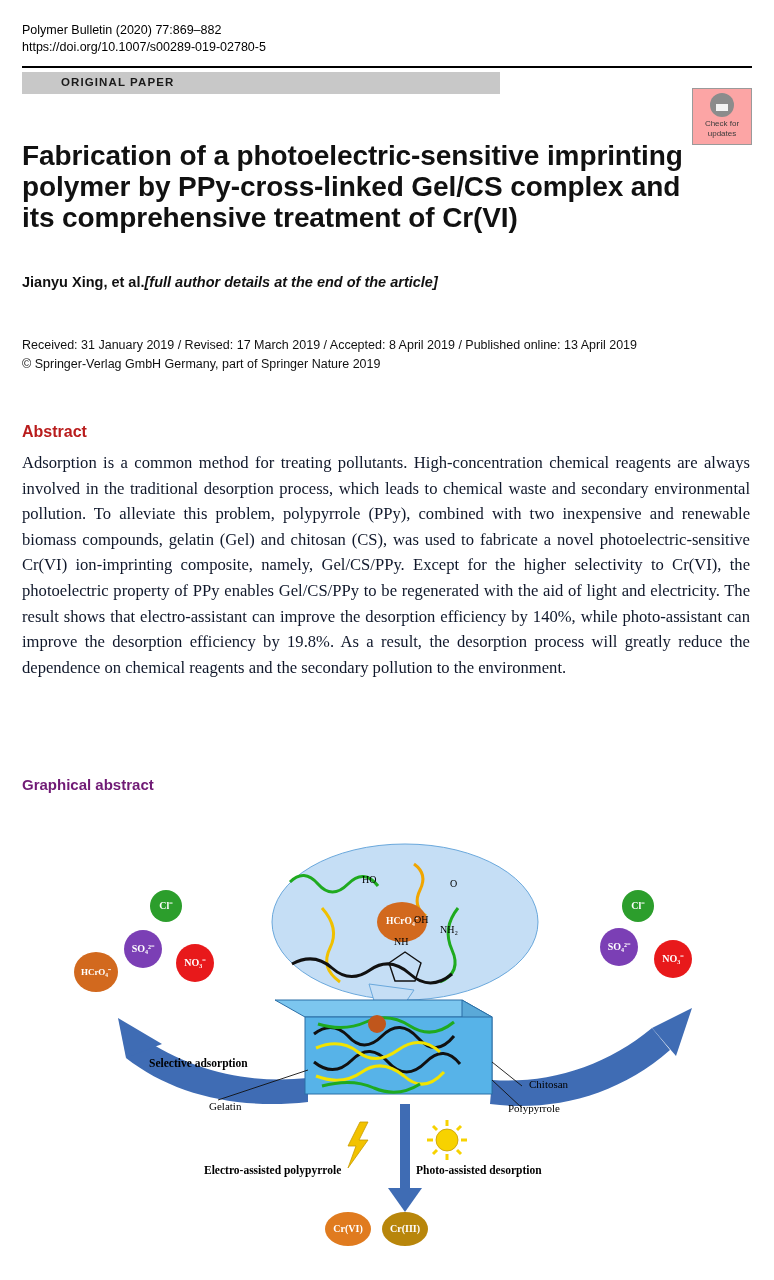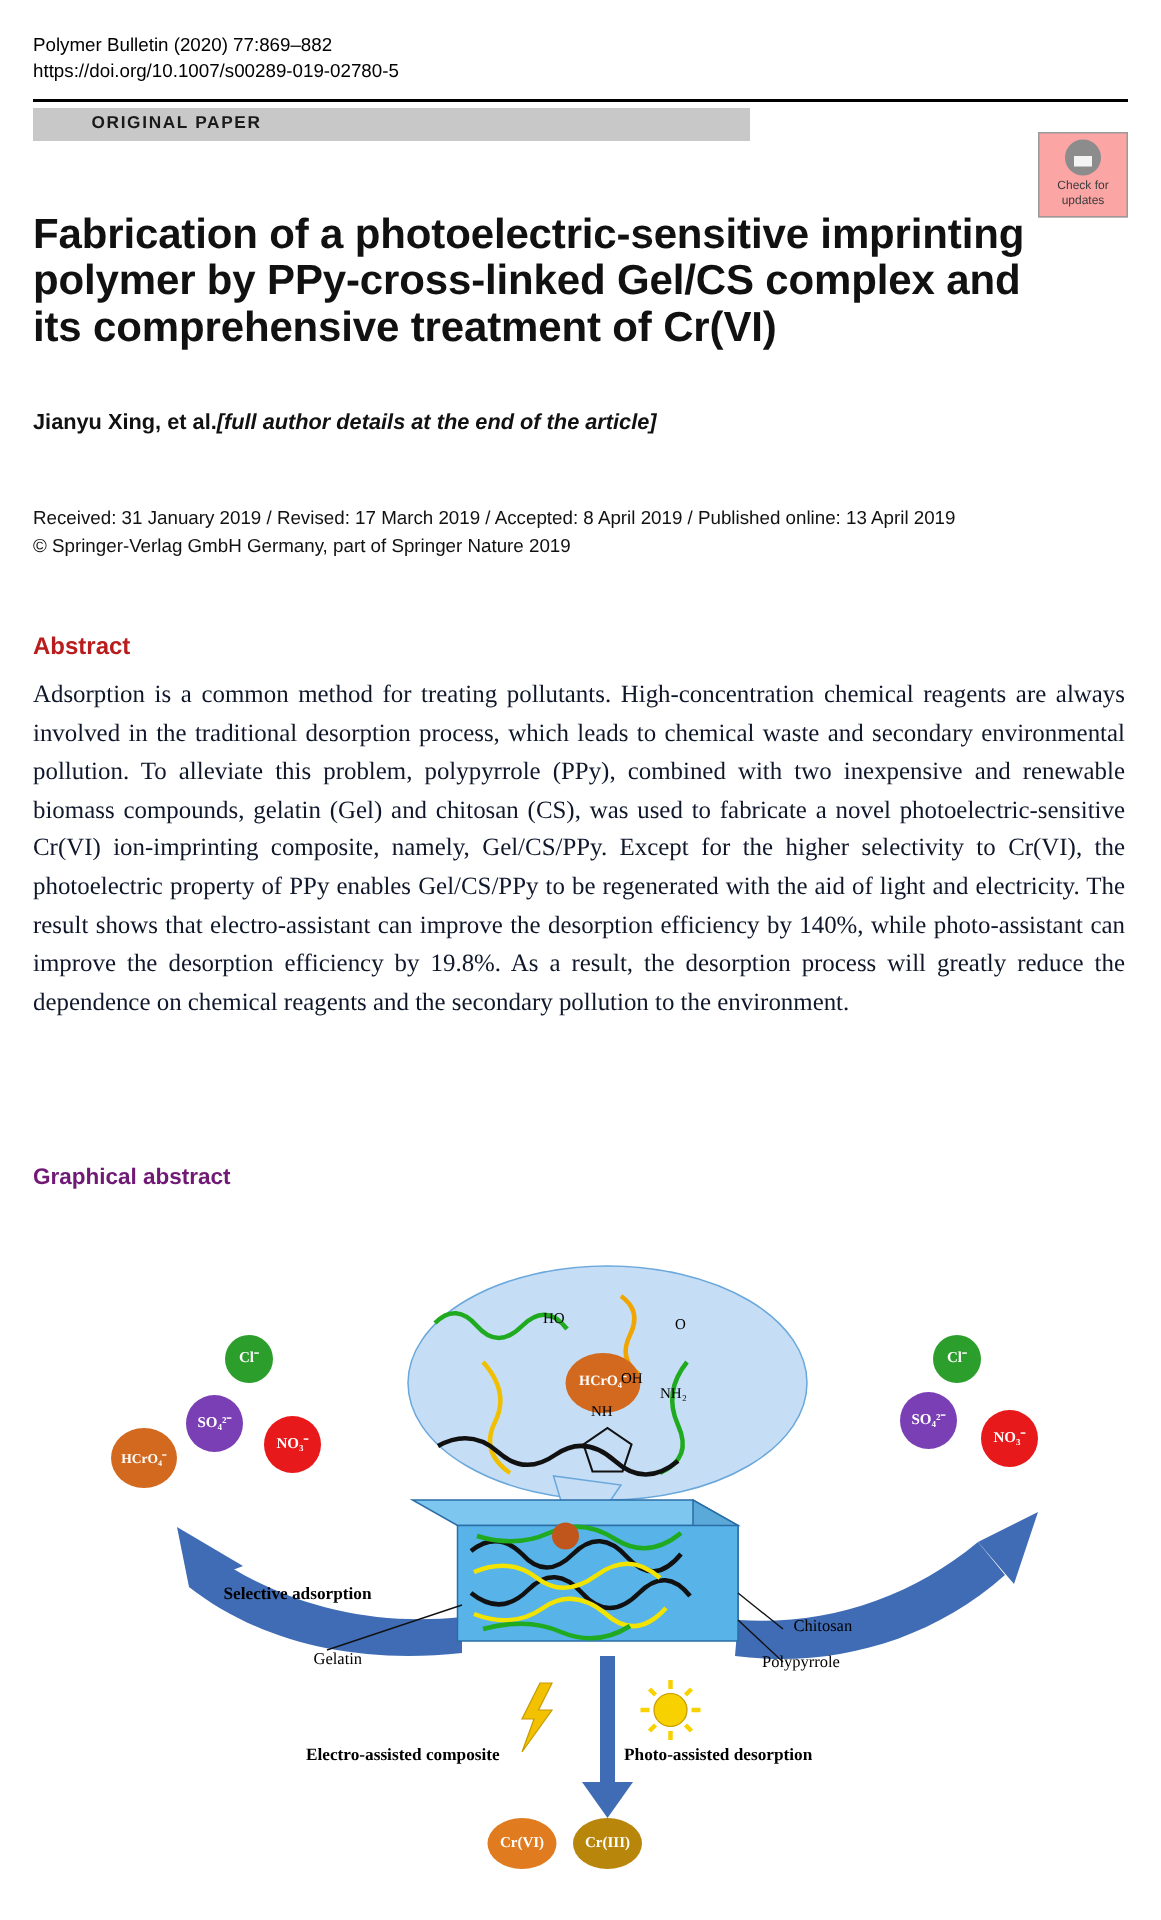--- a/index.html
+++ b/index.html
@@ -307,21 +307,21 @@
     <div class="fig-label small" style="left:392px; top:58px; font-size:10px;margin-top:44px;"><span>OH</span></div>
     <div class="fig-label small" style="left:428px; top:66px; font-size:10px;"><span>O</span></div>
     <div class="fig-label small" style="left:418px; top:112px; font-size:10px;"><span>NH₂</span></div>
     <div class="fig-label small" style="left:372px; top:124px; font-size:10px;"><span>NH</span></div>
 
     
     <div class="fig-label" style="left:127px; top:245px;"><span>Selective adsorption</span></div>
     <div class="fig-label small" style="left:187px; top:288px;"><span>Gelatin</span></div>
     <div class="fig-label small" style="left:486px; top:266px;margin-left:21px;"><span>Chitosan</span></div>
     <div class="fig-label small" style="left:486px; top:290px;"><span>Polypyrrole</span></div>
-    <div class="fig-label" style="left:182px; top:352px;"><span>Electro-assisted composite</span></div>
+    <div class="fig-label" style="left:182px; top:352px;"><span>Electro-assisted polypyrrole</span></div>
     <div class="fig-label" style="left:394px; top:352px;"><span>Photo-assisted desorption</span></div>
 
     
     <div class="ion" style="left:303px; top:400px; width:46px; height:34px; background:#e07b1f; font-size:10px;">
       <span>Cr(VI)</span>
     </div>
     <div class="ion" style="left:360px; top:400px; width:46px; height:34px; background:#b8860b; font-size:10px;">
       <span>Cr(III)</span>
     </div>
   </div>

